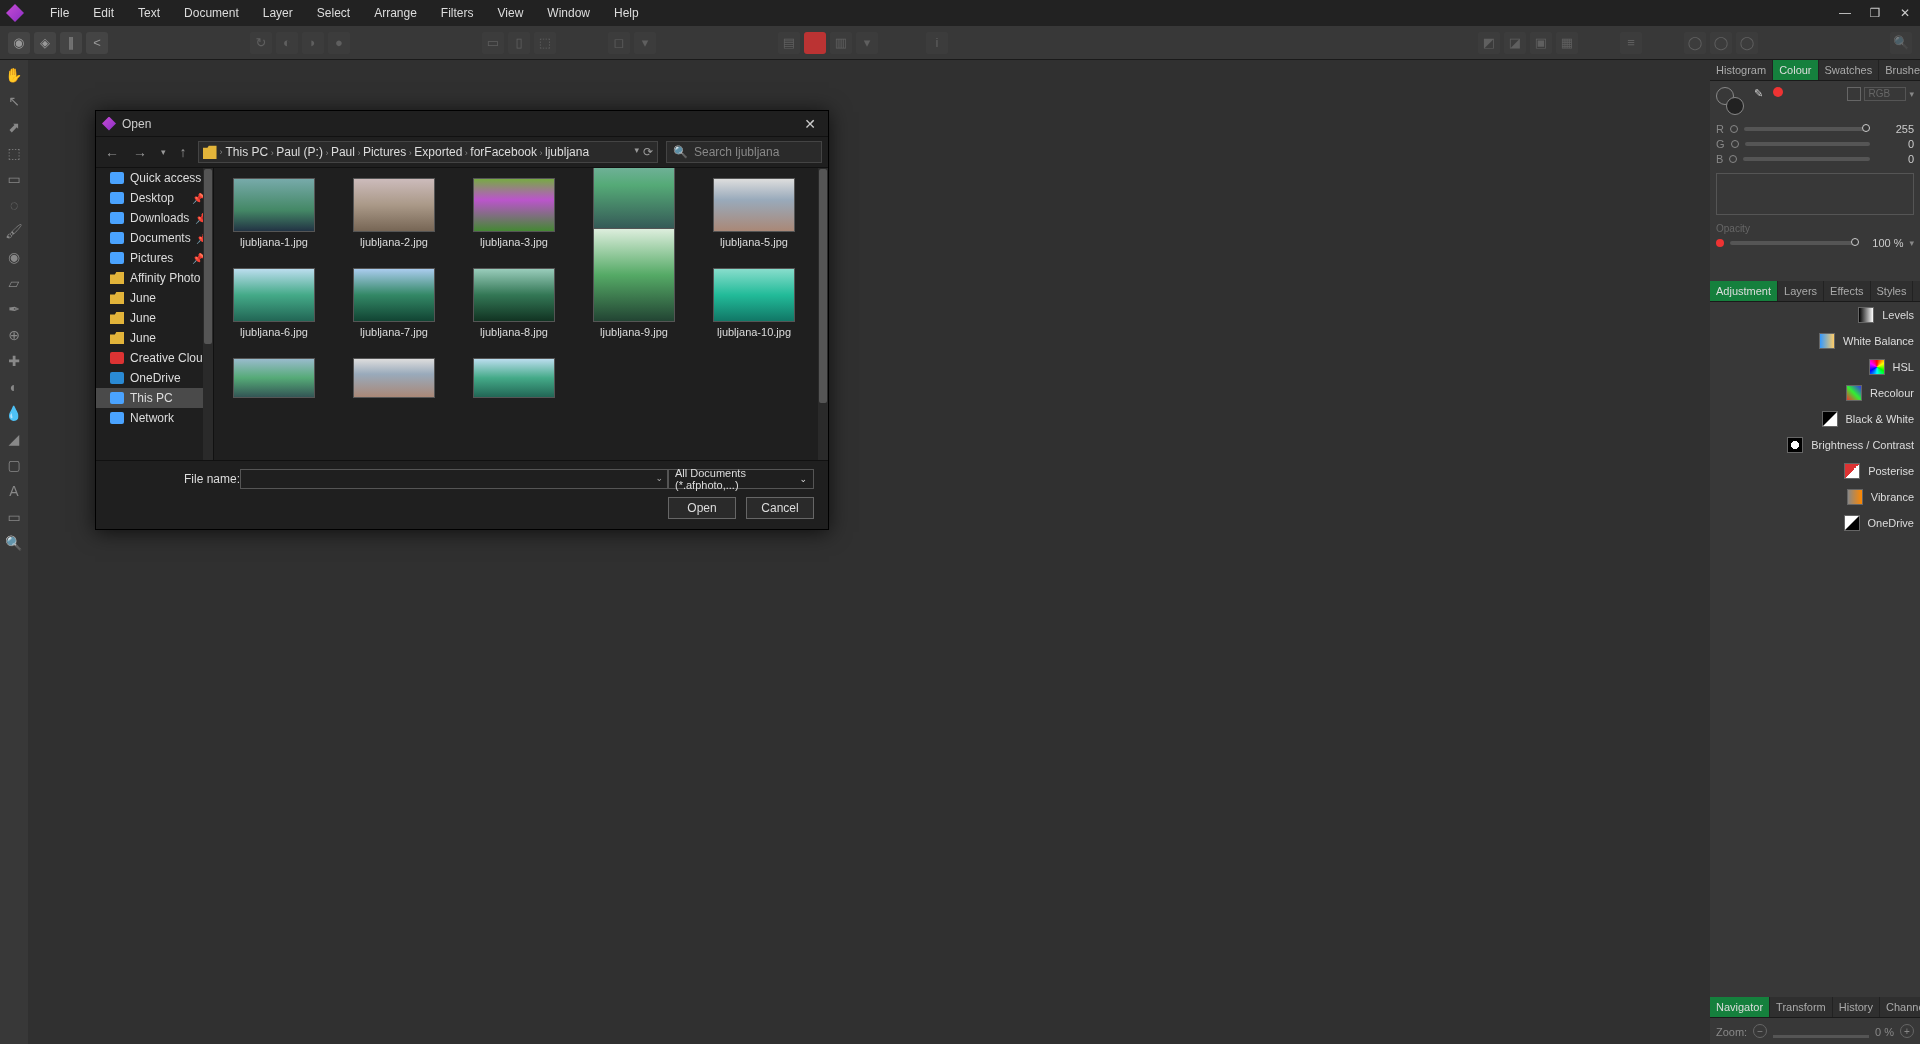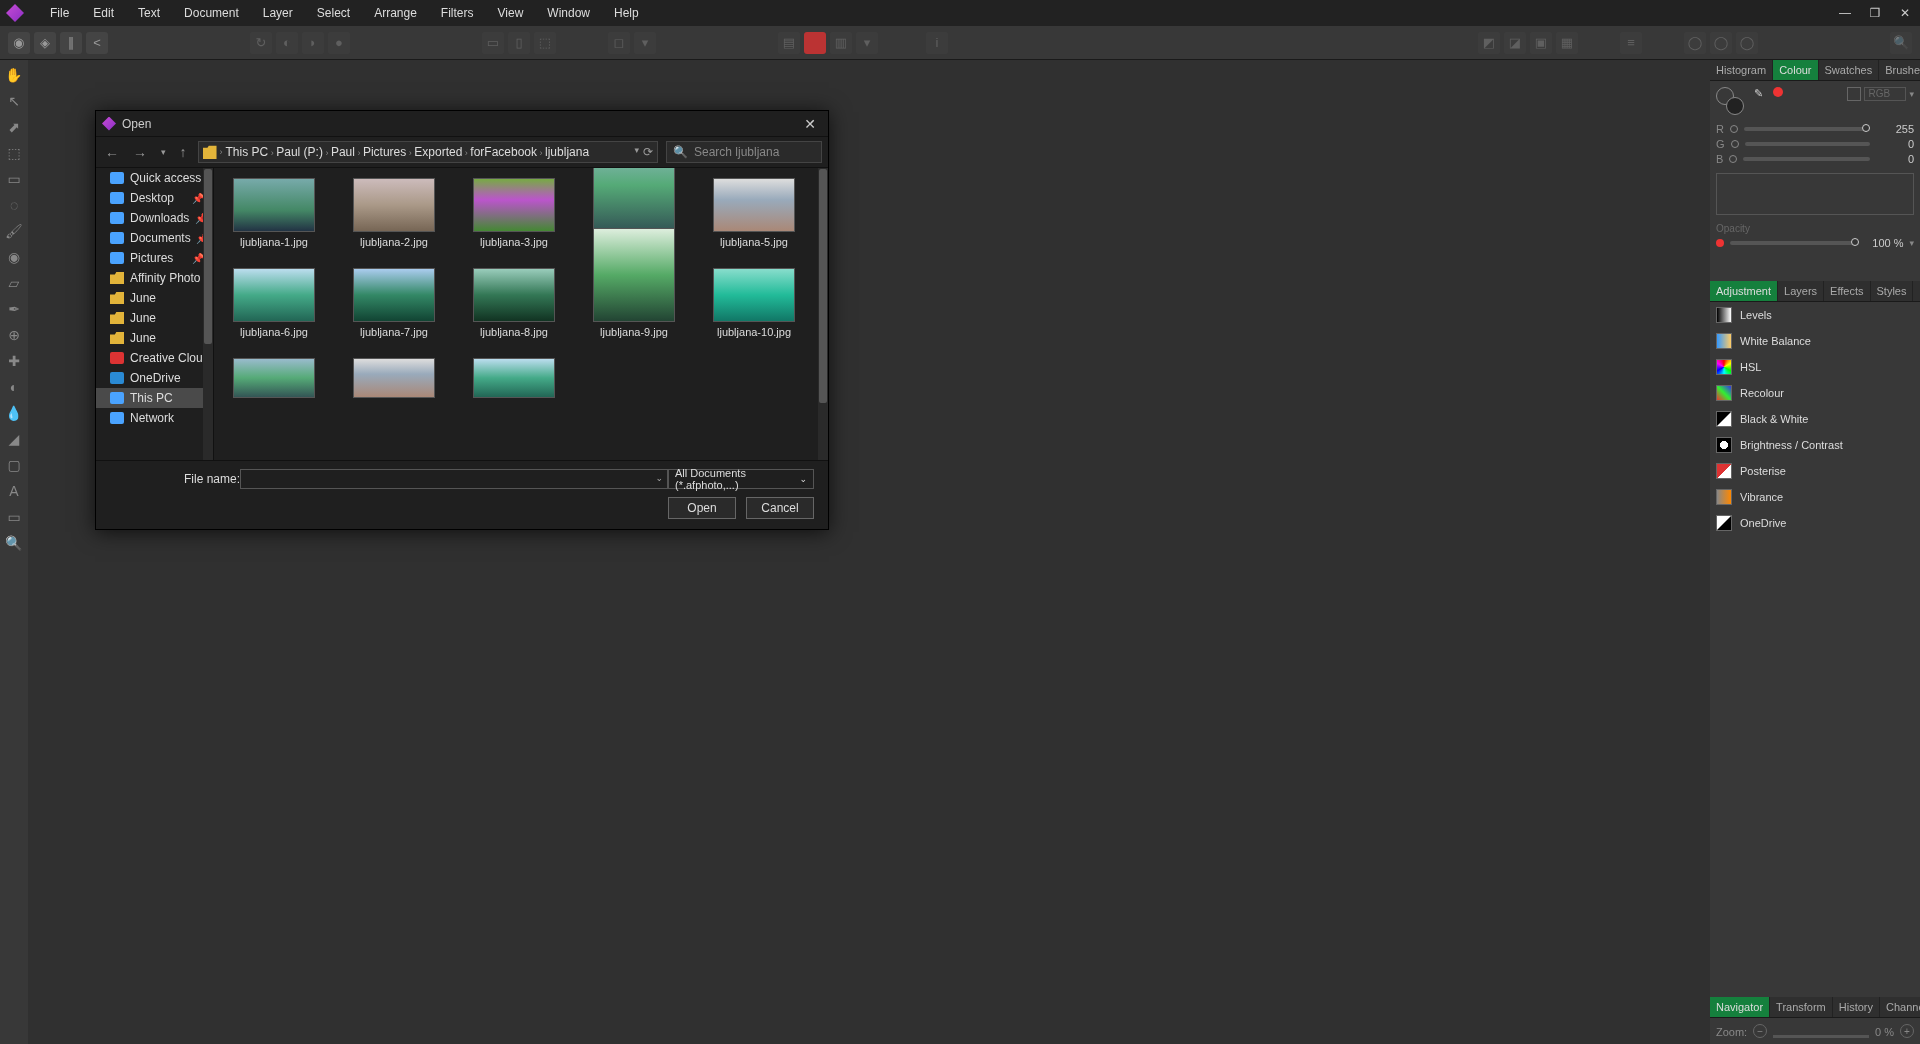--- a/index.html
+++ b/index.html
@@ -29,21 +29,21 @@
 
 .rightpanels { position:absolute; top:60px; right:0; width:210px; bottom:0; background:#383838; display:flex; flex-direction:column; }
 .panel-tabs { display:flex; font-size:11px; background:#2f2f2f; border-bottom:1px solid #1a1a1a; }
 .panel-tab { padding:4px 6px; color:#aaa; border-right:1px solid #222;}
 .panel-tab.active { background:#15803d; color:#ddd; }
 .panel-body { padding:6px; font-size:11px; color:#888;}
 .slider-row { display:flex; align-items:center; gap:6px; margin:3px 0; font-size:11px;}
 .slider-track { flex:1; height:4px; background:#555; position:relative; border-radius:2px;}
 .slider-val { width:38px; text-align:right; color:#ccc;}
 .adj-list { display:flex; flex-direction:column; }
-.adj-item { display:flex; align-items:center; gap:8px; padding:5px 6px; font-size:11px; color:#ddd;}
+.adj-item { display:flex; align-items:center; gap:8px; padding:5px 6px; font-size:11px; color:#ddd;justify-content:flex-end;}
 .adj-swatch { width:16px; height:16px; border:1px solid #666; }
 
 
 .dialog { position:absolute; top:110px; left:95px; width:734px; height:420px; background:#1f1f1f; border:1px solid #000; box-shadow:0 2px 20px rgba(0,0,0,.7); display:flex; flex-direction:column; }
 .dlg-title { height:26px; background:#1f1f1f; display:flex; align-items:center; padding:0 6px; border-bottom:1px solid #111;}
 .dlg-logo { width:14px; height:14px; background:linear-gradient(135deg,#c84bd6,#8a2fc4); clip-path:polygon(50% 0,100% 50%,50% 100%,0 50%); margin-right:6px;}
 .dlg-close { margin-left:auto; color:#ccc; font-size:14px; padding:0 6px;}
 .dlg-nav { height:30px; display:flex; align-items:center; padding:0 6px; gap:8px; font-size:12px; color:#ddd;}
 .navarrow { color:#999; font-size:14px; padding:0 3px;}
 .crumbbox { flex:1; min-width:0; display:flex; align-items:center; background:#2a2a2a; border:1px solid #444; height:22px; padding:0 4px; gap:3px; font-size:12px; overflow:hidden;}

